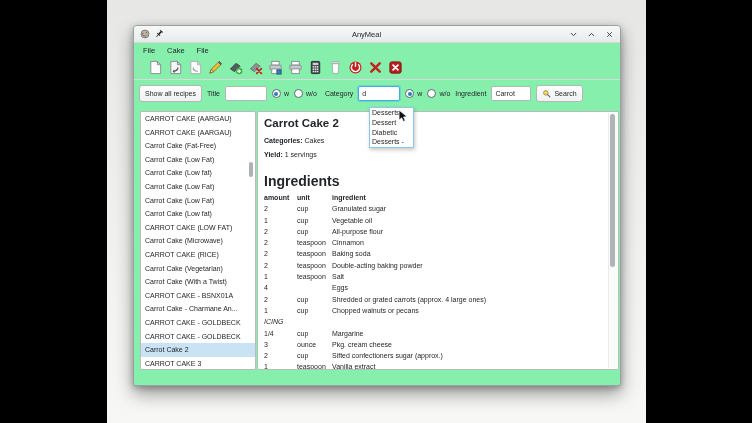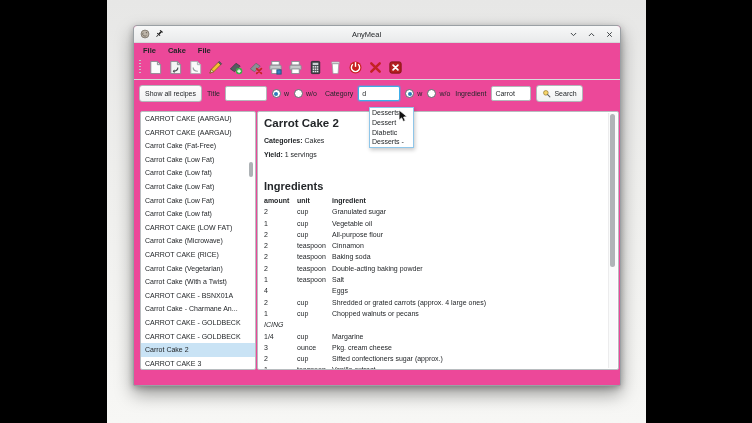--- a/index.html
+++ b/index.html
@@ -4,32 +4,32 @@
 <style>
   * { margin:0; padding:0; box-sizing:border-box; }
   html,body { background:#000; }
   .stage { position:relative; width:752px; height:423px; background:#000; overflow:hidden;
            font-family:"Liberation Sans", sans-serif; color:#232629; }
   .desktop { position:absolute; left:107px; top:0; width:539px; height:423px;
              background:linear-gradient(180deg,#e7e7e6 0%,#efefed 45%,#f7f7f5 100%); }
 
   
   .window { position:absolute; left:133px; top:25px; width:488px; height:361px;
-            background:#ec4899; border:1px solid #9aa0a4; border-radius:4px 4px 2px 2px;
+            background:#86efac; border:1px solid #9aa0a4; border-radius:4px 4px 2px 2px;
             box-shadow:0 8px 18px rgba(0,0,0,.38), 0 2px 6px rgba(0,0,0,.25); }
   .titlebar { height:17px; display:flex; align-items:center; gap:4px; padding:0 6px;
               background:linear-gradient(#f7f8f8,#e9eaeb); border-bottom:1px solid #d5d8d9;
               border-radius:3px 3px 0 0; }
   .titlebar .title { flex:1; text-align:center; font-size:7.5px; color:#232629; }
   .tb-ico { width:10px; height:10px; display:inline-flex; }
   .win-controls { display:flex; gap:9px; align-items:center; }
   .win-controls span { width:9px; height:9px; display:inline-flex; cursor:default; }
 
   .menubar { display:flex; gap:12px; padding:3px 0 2px 9px; font-size:7.5px; }
-  .menubar span { cursor:default;font-weight:bold; }
+  .menubar span { cursor:default; }
 
   .toolbar { display:flex; align-items:center; gap:3px; padding:2px 4px 3px 5px; }
   .tb-handle { width:2px; height:15px; margin-right:3px;
                background:repeating-linear-gradient(180deg,#c2c6c8 0 1px,transparent 1px 3px); }
   .tool { width:17px; height:17px; display:flex; align-items:center; justify-content:center; }
   .tool svg { width:15px; height:15px; }
 
   .filterbar { display:flex; align-items:center; gap:5px; padding:5px 4px 6px 5px;
                border-top:1px solid #d8dbdc; font-size:7px; }
   .btn { font-size:7px; padding:0 5px; height:17px; line-height:15px;
@@ -51,21 +51,21 @@
   .list-item.selected { background:#c9e3f5; }
   .list-scroll-thumb { position:absolute; right:2px; top:50px; width:4px; height:15px;
                        border-radius:2px; background:#adb2b5; }
 
   .detailpane { position:absolute; left:123px; top:85px; width:362px; height:259px;
                 background:#fff; border:1px solid #b8bcbf; border-radius:2px; overflow:hidden; }
   .detail-inner { padding:4px 16px 0 6px; }
   .r-title { font-size:11.5px; font-weight:bold; line-height:14px; }
   .r-line { font-size:7px; margin-top:7px; }
   .r-line b { font-weight:bold; }
-  .r-heading { font-size:11px; font-weight:bold; margin-top:22px; }
+  .r-heading { font-size:14px; font-weight:bold; margin-top:15px; }
   .ing-table { display:grid; grid-template-columns:33px 35px 1fr; margin-top:3px;
                font-size:7px; line-height:11.3px; }
   .ing-table .hd { font-weight:bold; }
   .ing-table .section { grid-column:1 / 4; font-style:italic; }
   .d-track { position:absolute; right:1px; top:1px; bottom:1px; width:9px;
              background:#fafbfb; border-left:1px solid #ececed; }
   .d-thumb { position:absolute; right:2px; top:1px; width:5px; height:153px;
              border-radius:2.5px; background:#b0b4b7; }
 
   

